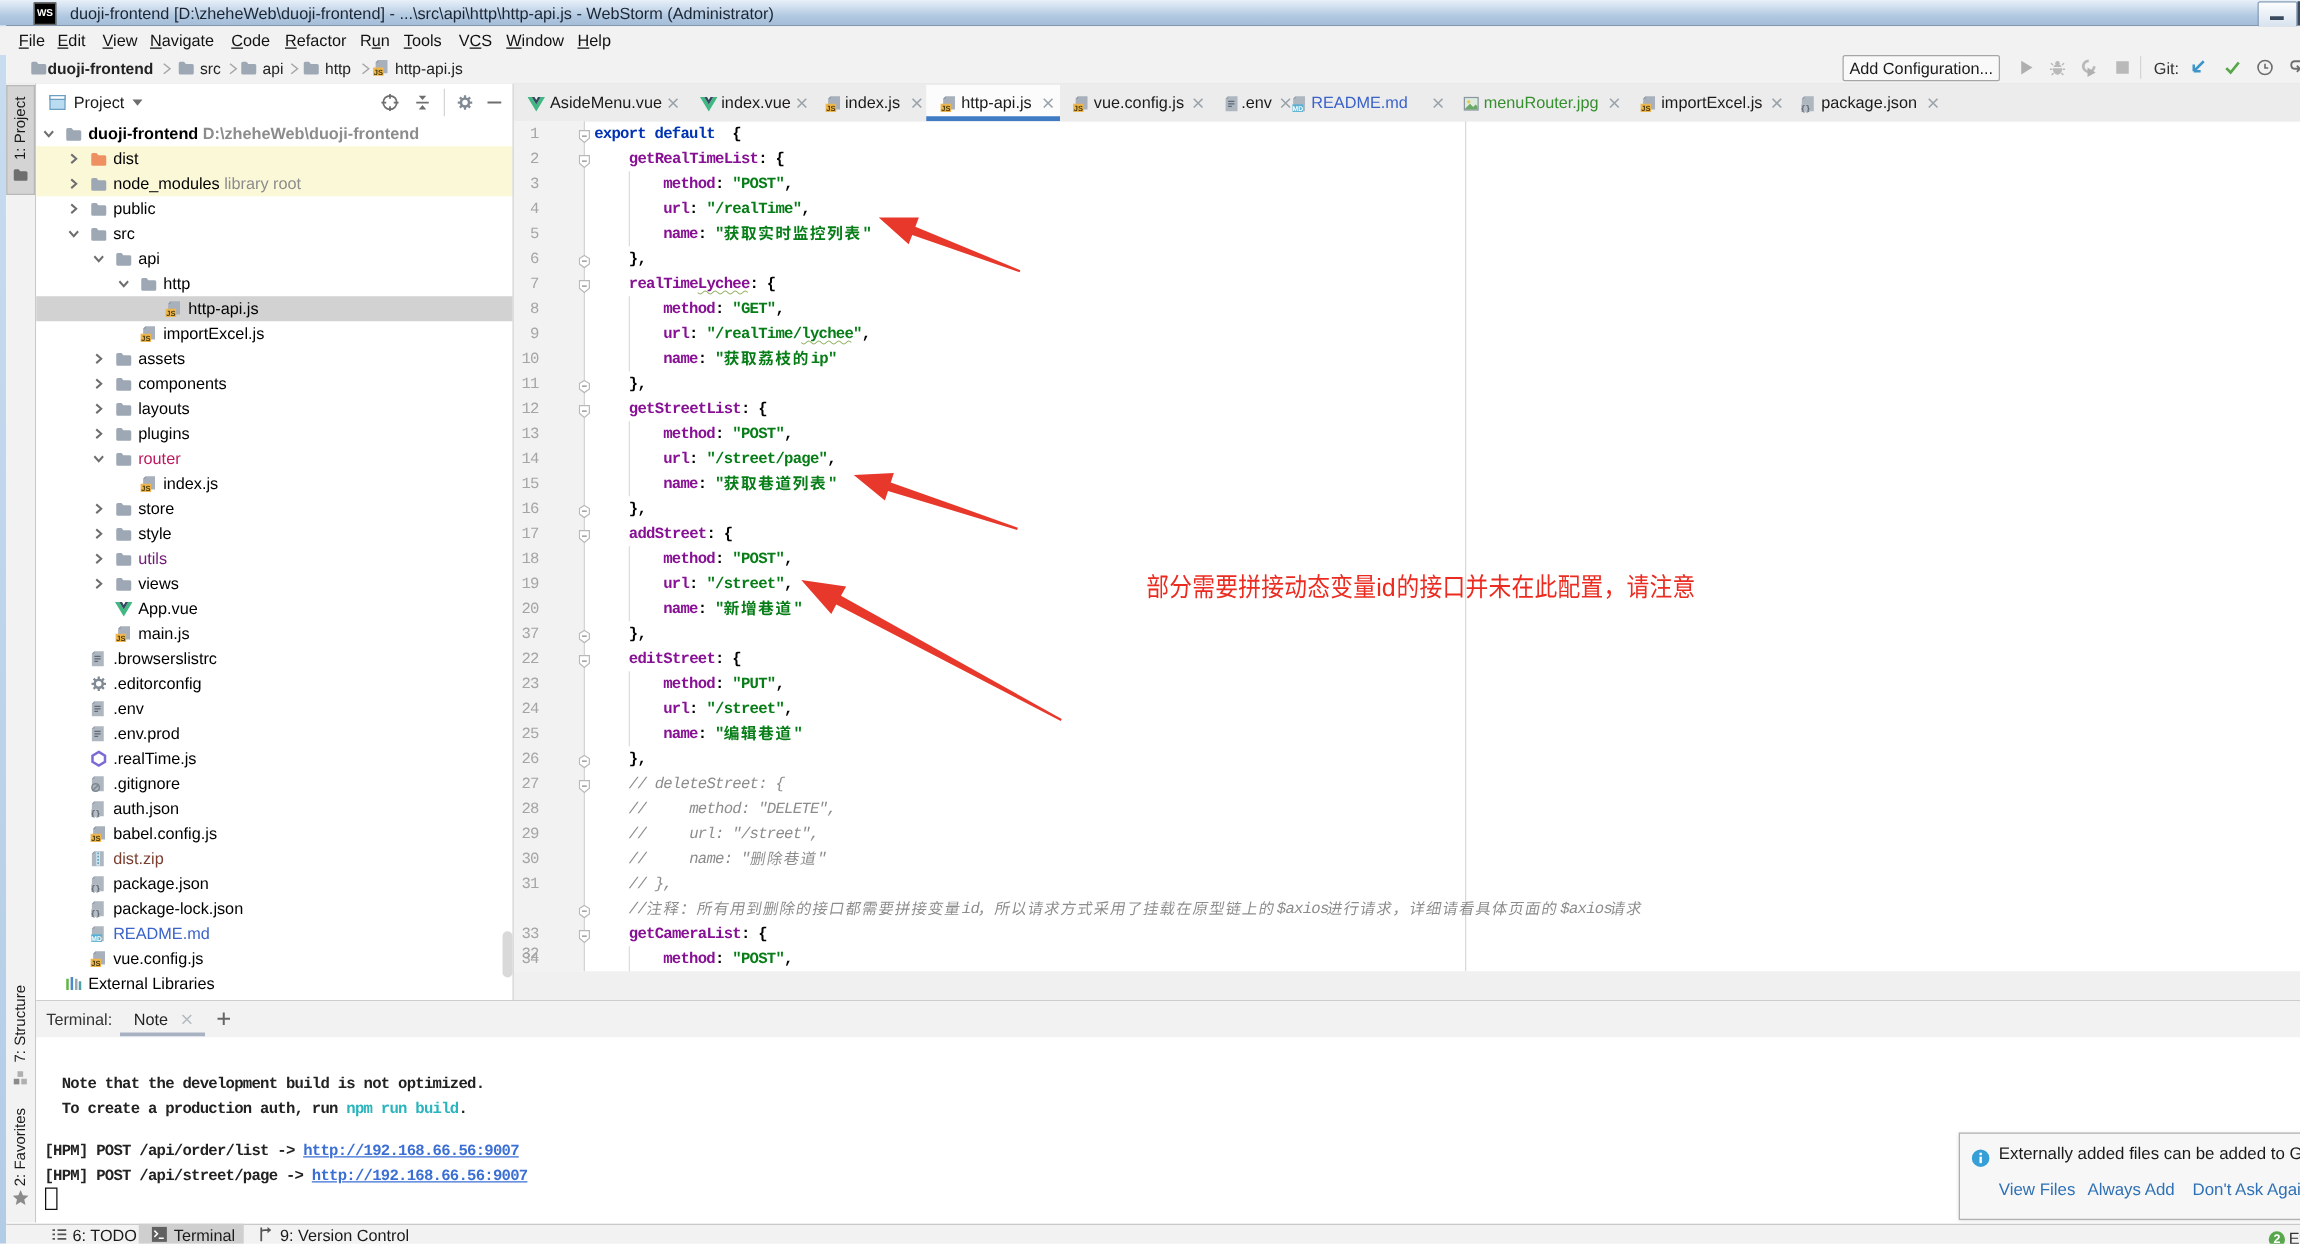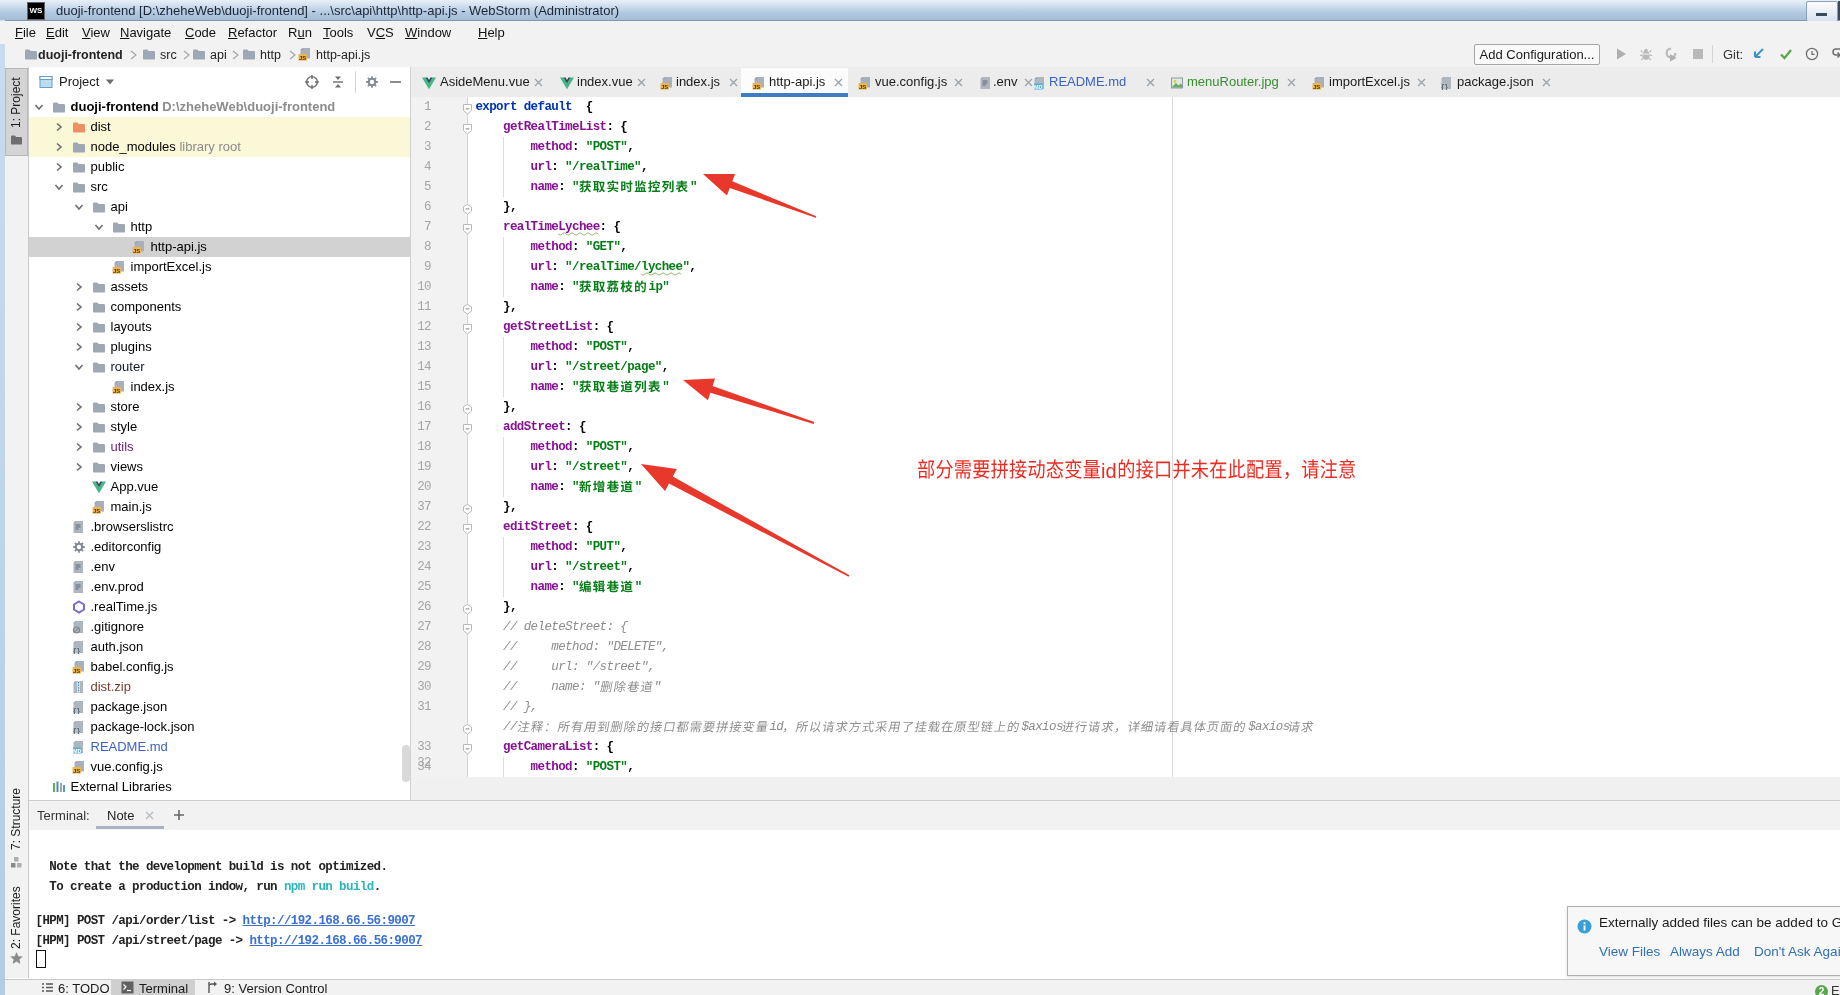--- a/index.html
+++ b/index.html
@@ -61,21 +61,21 @@
     <span style="left:15px"><u>F</u>ile</span>
     <span style="left:46px"><u>E</u>dit</span>
     <span style="left:82px"><u>V</u>iew</span>
     <span style="left:120px"><u>N</u>avigate</span>
     <span style="left:185px"><u>C</u>ode</span>
     <span style="left:228px"><u>R</u>efactor</span>
     <span style="left:288px">R<u>u</u>n</span>
     <span style="left:323px"><u>T</u>ools</span>
     <span style="left:367px">V<u>C</u>S</span>
     <span style="left:405px"><u>W</u>indow</span>
-    <span style="left:478px"><u>H</u>elp</span>
+    <span style="left:462px"><u>H</u>elp</span>
   </div>
 <div class="toolbar"></div>
 <svg class="ic " style="left:24.0px;top:47.0px" width="14" height="14" viewBox="0 0 14 14">
     <path d="M1 3.6q0-1.2 1.2-1.2h3l1.5 1.7h5.1q1.2 0 1.2 1.2v6.1q0 1.2-1.2 1.2H2.2q-1.2 0-1.2-1.2z" fill="#9da8b4"></path>
   </svg>
 <div class="bct" style="left:38px;font-weight:bold">duoji-frontend</div>
 <svg class="ic " style="left:129.0px;top:49.0px" width="10" height="12" viewBox="0 0 10 12">
     <path d="M2 2 7 6 2 10" fill="none" stroke="#a6a6a6" stroke-width="1.2"></path>
   </svg>
 <svg class="ic " style="left:142.0px;top:47.0px" width="14" height="14" viewBox="0 0 14 14">
@@ -274,21 +274,21 @@
 <svg class="ic " style="left:92.0px;top:340.0px" width="14" height="14" viewBox="0 0 14 14">
     <path d="M1 3.6q0-1.2 1.2-1.2h3l1.5 1.7h5.1q1.2 0 1.2 1.2v6.1q0 1.2-1.2 1.2H2.2q-1.2 0-1.2-1.2z" fill="#9da8b4"></path>
   </svg>
 <div class="tr" style="left:110.5px;top:337px;color:#000">plugins</div>
 <svg class="ic " style="left:73.0px;top:361.0px" width="12" height="12" viewBox="0 0 12 12">
     <path d="M2.5 4 6 8 9.5 4" fill="none" stroke="#6e6e6e" stroke-width="1.6"></path>
   </svg>
 <svg class="ic " style="left:92.0px;top:360.0px" width="14" height="14" viewBox="0 0 14 14">
     <path d="M1 3.6q0-1.2 1.2-1.2h3l1.5 1.7h5.1q1.2 0 1.2 1.2v6.1q0 1.2-1.2 1.2H2.2q-1.2 0-1.2-1.2z" fill="#9da8b4"></path>
   </svg>
-<div class="tr" style="left:110.5px;top:357px;color:#0f172a">router</div>
+<div class="tr" style="left:110.5px;top:357px;color:#be185d">router</div>
 <svg class="ic " style="left:112.0px;top:380.0px" width="14" height="14" viewBox="0 0 14 14">
     <path d="M4.5 1h7.5v10.5h-9.5V3z" fill="#a8b0bb"></path>
     <path d="M4.5 1v2h-2z" fill="#8d97a3"></path>
     <rect x="0.5" y="7" width="8.4" height="6.6" fill="#eeb64d"></rect>
     <text x="4.7" y="12.8" font-size="6" font-weight="bold" fill="#46390f" text-anchor="middle" font-family="Liberation Sans">JS</text>
   </svg>
 <div class="tr" style="left:130.5px;top:377px;color:#000">index.js</div>
 <svg class="ic " style="left:73.0px;top:401.0px" width="12" height="12" viewBox="0 0 12 12">
     <path d="M4 2.5 8 6 4 9.5" fill="none" stroke="#6e6e6e" stroke-width="1.6"></path>
   </svg>
@@ -662,21 +662,21 @@
 <div style="position:absolute;left:37px;top:808px;font:13px 'Liberation Sans';color:#333">Terminal:</div>
 <div style="position:absolute;left:107px;top:808px;font:13px 'Liberation Sans';color:#222">Note</div>
 <svg class="ic " style="left:144.0px;top:810.0px" width="11" height="11" viewBox="0 0 11 11">
     <path d="M2 2 9 9M9 2 2 9" stroke="#b3babf" stroke-width="1.2"></path>
   </svg>
 <div style="position:absolute;left:96px;top:826px;width:68px;height:3px;background:#a9b2c2"></div>
 <svg class="ic " style="left:173.0px;top:809.0px" width="12" height="12" viewBox="0 0 12 12">
     <path d="M6 1v10M1 6h10" stroke="#666" stroke-width="1.6"></path>
   </svg>
 <div class="tl" style="top:857px"><b>  Note that the development build is not optimized.</b></div>
-<div class="tl" style="top:877px"><b>  To create a production indow, run </b><b class="cy">npm run build</b><b>.</b></div>
+<div class="tl" style="top:877px"><b>  To create a production auth, run </b><b class="cy">npm run build</b><b>.</b></div>
 <div class="tl" style="top:911px"><b>[HPM] POST /api/order/list -&gt; </b><b class="lk">http://192.168.66.56:9007</b></div>
 <div class="tl" style="top:931px"><b>[HPM] POST /api/street/page -&gt; </b><b class="lk">http://192.168.66.56:9007</b></div>
 <div style="position:absolute;left:36px;top:950px;width:8px;height:16px;border:1.6px solid #111"></div>
 <div class="statusbar"></div>
 <svg class="ic " style="left:41.0px;top:982.0px" width="13" height="11" viewBox="0 0 13 11">
     <path d="M1 2h2M1 5.5h2M1 9h2M5 2h7M5 5.5h7M5 9h7" stroke="#555" stroke-width="1.4"></path>
   </svg>
 <div class="sbt" style="left:58px">6: TODO</div>
 <div style="position:absolute;left:111px;top:979px;width:84px;height:16px;background:#cfcfcf"></div>
 <svg class="ic " style="left:121.0px;top:981.0px" width="13" height="13" viewBox="0 0 13 13">

